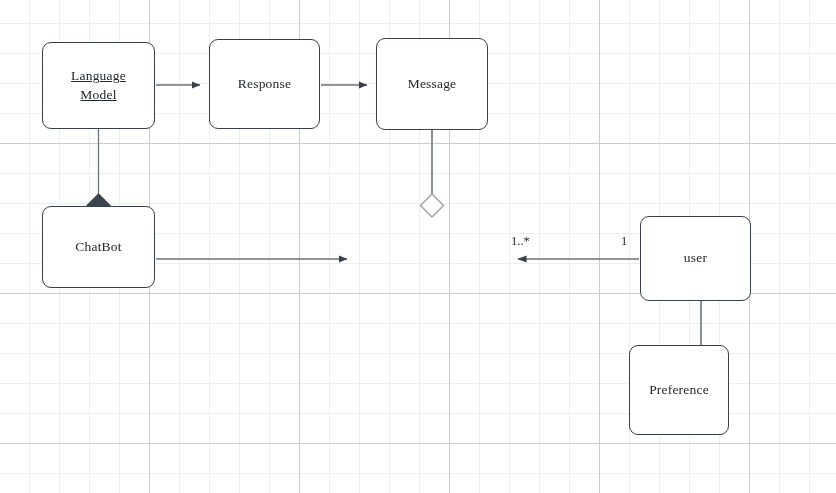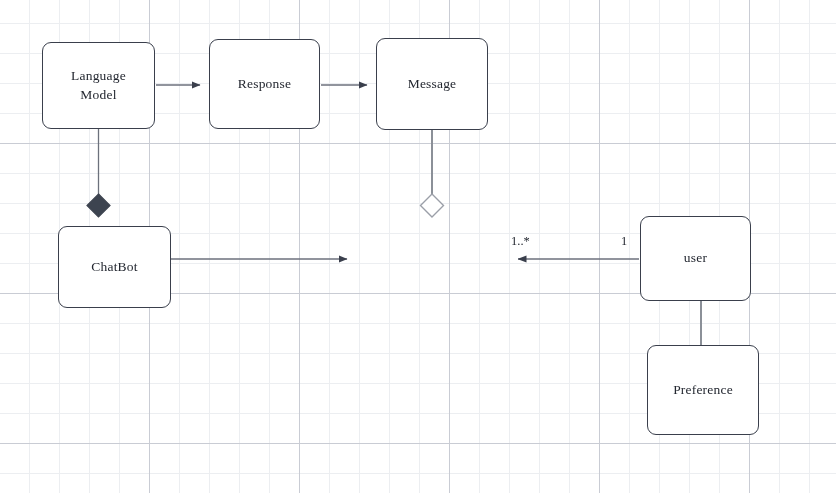--- a/index.html
+++ b/index.html
@@ -99,45 +99,45 @@
 
     <g>
       <line x1="639" y1="259" x2="518" y2="259" stroke="#6c717c" stroke-width="1.3" marker-end="url(#arrowhead-left)"></line>
     </g>
 
     <g>
       <line x1="701" y1="301" x2="701" y2="346" stroke="#8b9098" stroke-width="2"></line>
     </g>
   </svg>
 
-  <div class="node" style="left:42px; top:42px; width:113px; height:87px;">
+  <div class="node" style="left:42px; top:42px; width:113px; height:87px;text-decoration:underline;">
     <div>
       <div>Language</div>
       <div>Model</div>
     </div>
   </div>
 
   <div class="node" style="left:209px; top:39px; width:111px; height:90px;">
     <span>Response</span>
   </div>
 
   <div class="node" style="left:376px; top:38px; width:112px; height:92px;">
     <span>Message</span>
   </div>
 
-  <div class="node" style="left:42px; top:226px; width:113px; height:82px;margin-left:16px;">
+  <div class="node" style="left:42px; top:206px; width:113px; height:82px;">
     <span>ChatBot</span>
   </div>
 
 
   <div class="node" style="left:640px; top:216px; width:111px; height:85px;justify-content:center;">
     <span>user</span>
   </div>
 
-  <div class="node" style="left:647px; top:345px; width:112px; height:90px;justify-content:center;">
+  <div class="node" style="left:629px; top:345px; width:100px; height:90px;justify-content:center;">
     <span>Preference</span>
   </div>
 
   <div class="edge-label" style="left:511px; top:234px;">1..*</div>
 
   <div class="edge-label" style="left:621px; top:234px;">1</div>
 
 </div>
 
 </body></html>

